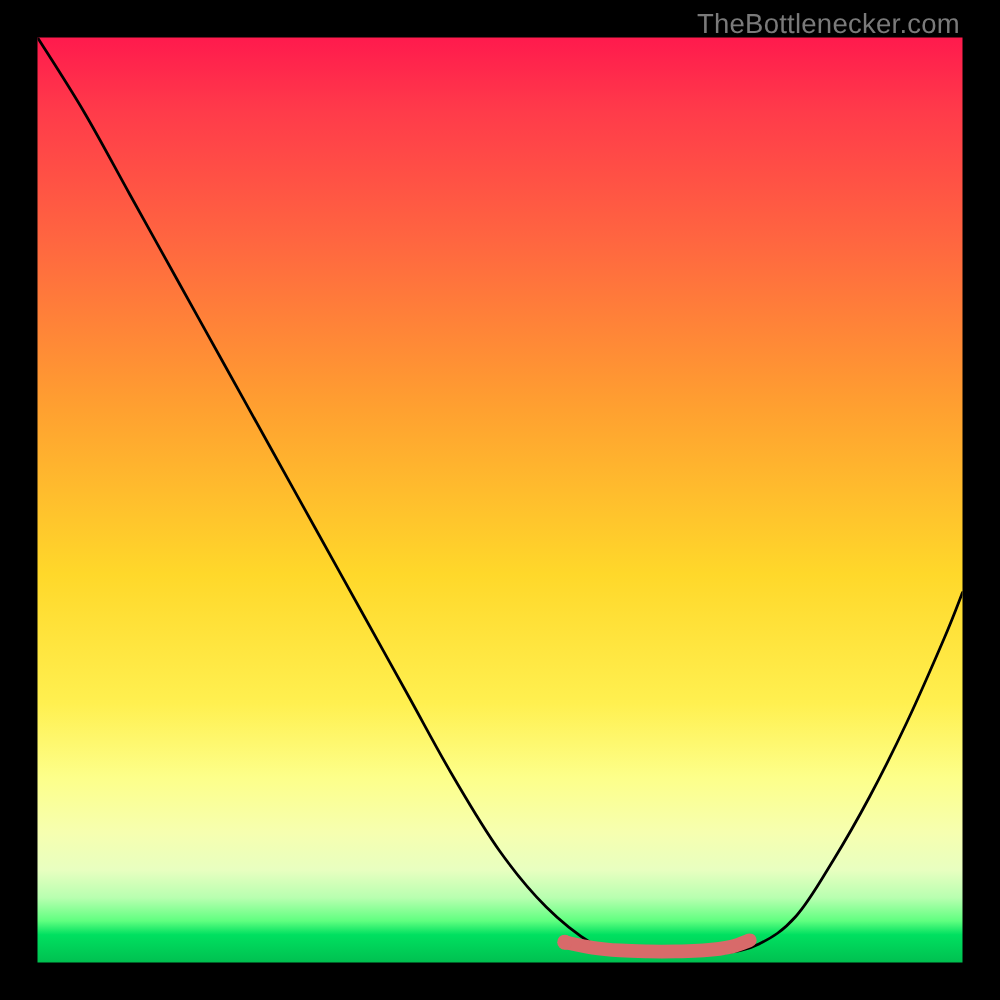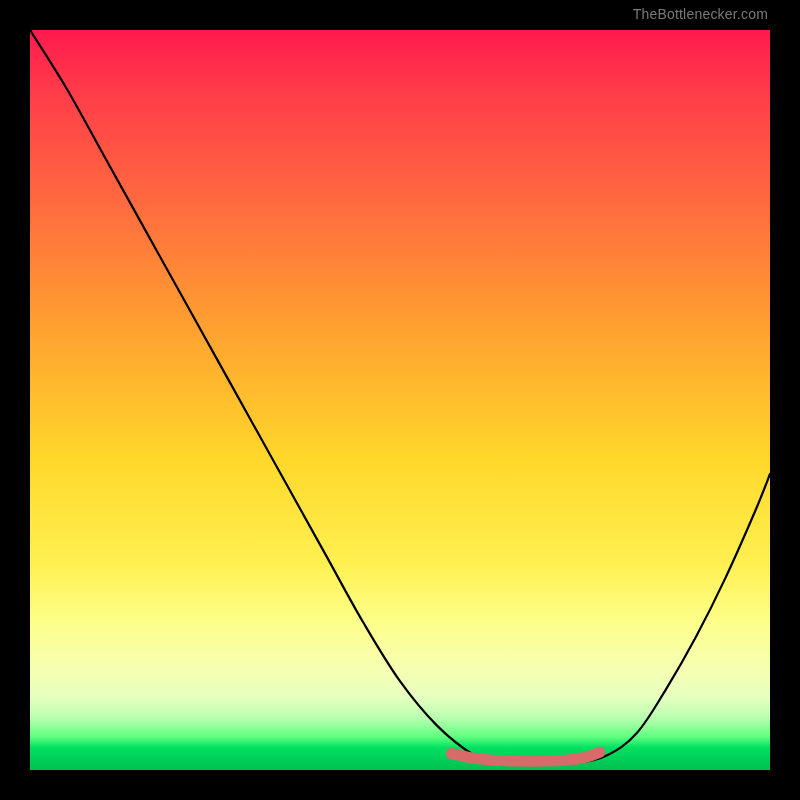--- a/index.html
+++ b/index.html
@@ -38,21 +38,21 @@
     position: absolute;
     inset: 0;
     width: 740px;
     height: 740px;
   }
   .watermark {
     position: absolute;
     top: 6px;
     right: 32px;
     color: #7a7a7a;
-    font-size: 14px;
+    font-size: 22px;
     letter-spacing: 0.2px;
     user-select: none;
     margin-left: 12px;
   }
 </style>
 </head>
 <body>
 
 <div class="stage">
 

